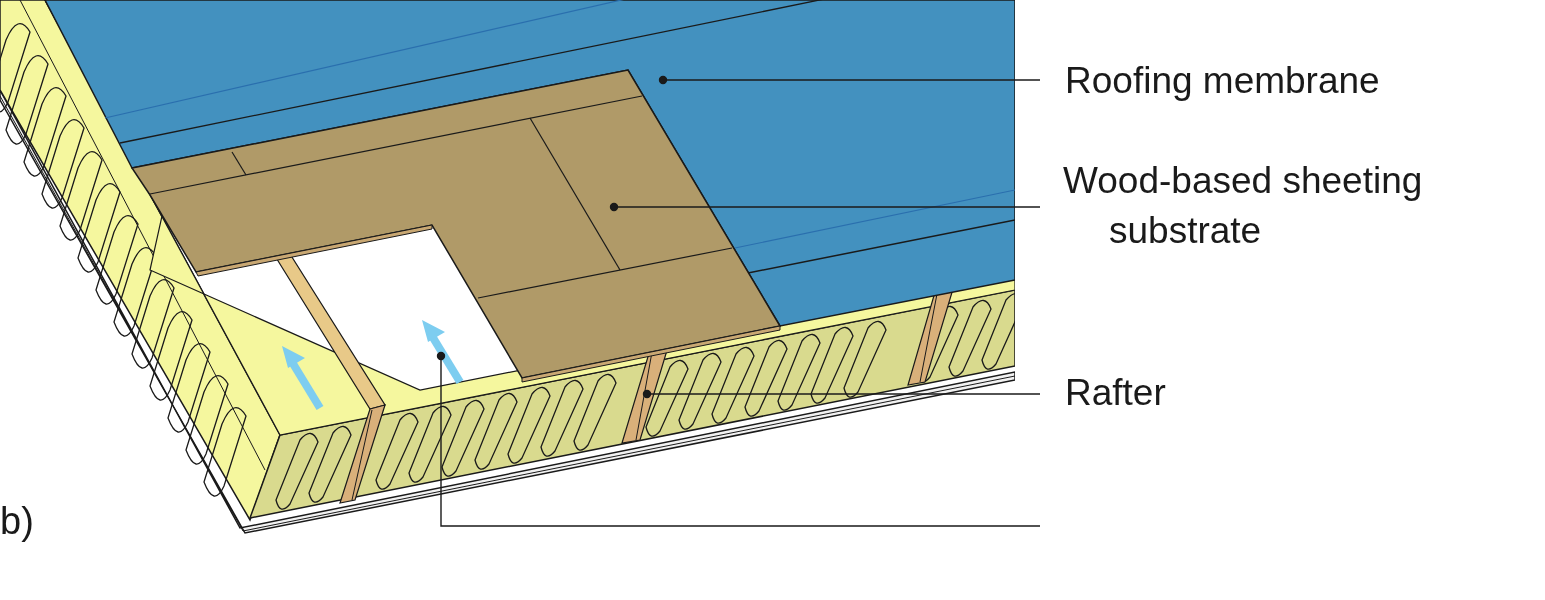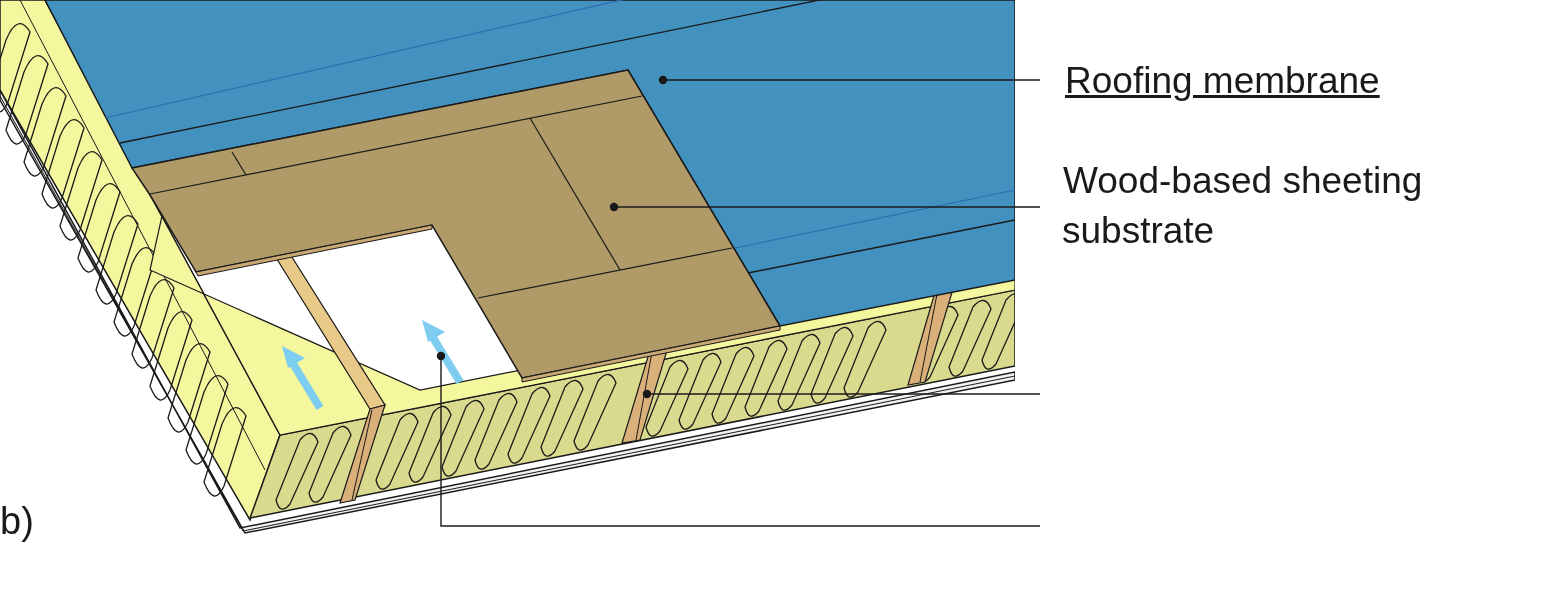--- a/index.html
+++ b/index.html
@@ -133,18 +133,19 @@
       <line x1="663" y1="80" x2="1040" y2="80"></line>
       <circle cx="614" cy="207" r="3.5" fill="#1a1a1a"></circle>
       <line x1="614" y1="207" x2="1040" y2="207"></line>
       <circle cx="647" cy="394" r="3.5" fill="#1a1a1a"></circle>
       <line x1="647" y1="394" x2="1040" y2="394"></line>
       <circle cx="441" cy="356" r="3.5" fill="#1a1a1a"></circle>
       <polyline points="441,356 441,526 1040,526"></polyline>
     </g>
   </svg>
 
-  <div class="label" style="left:1065px; top:58px;text-decoration:underline;">Roofing membrane</div>
+  <div class="label" style="left:1065px; top:58px;">Roofing membrane</div>
   <div class="label" style="left:1063px; top:158px;">Wood-based sheeting</div>
-  <div class="label" style="left:1062px; top:208px;">substrate</div>
+  <div class="label" style="left:1109px; top:208px;">substrate</div>
+  <div class="label" style="left:1065px; top:370px;">Rafter</div>
 
   <div class="panel-tag" style="left:0px; top:500px;">b)</div>
 </div>
 
 </body></html>

